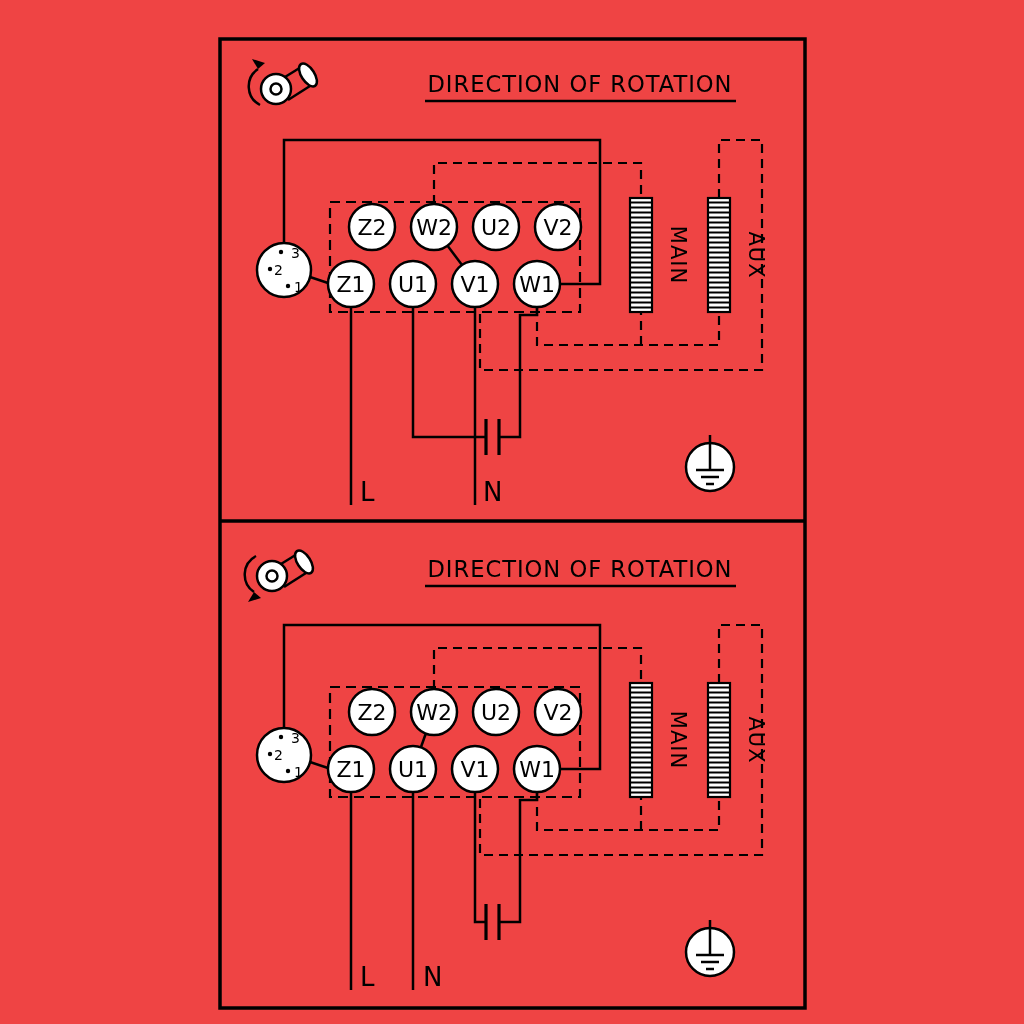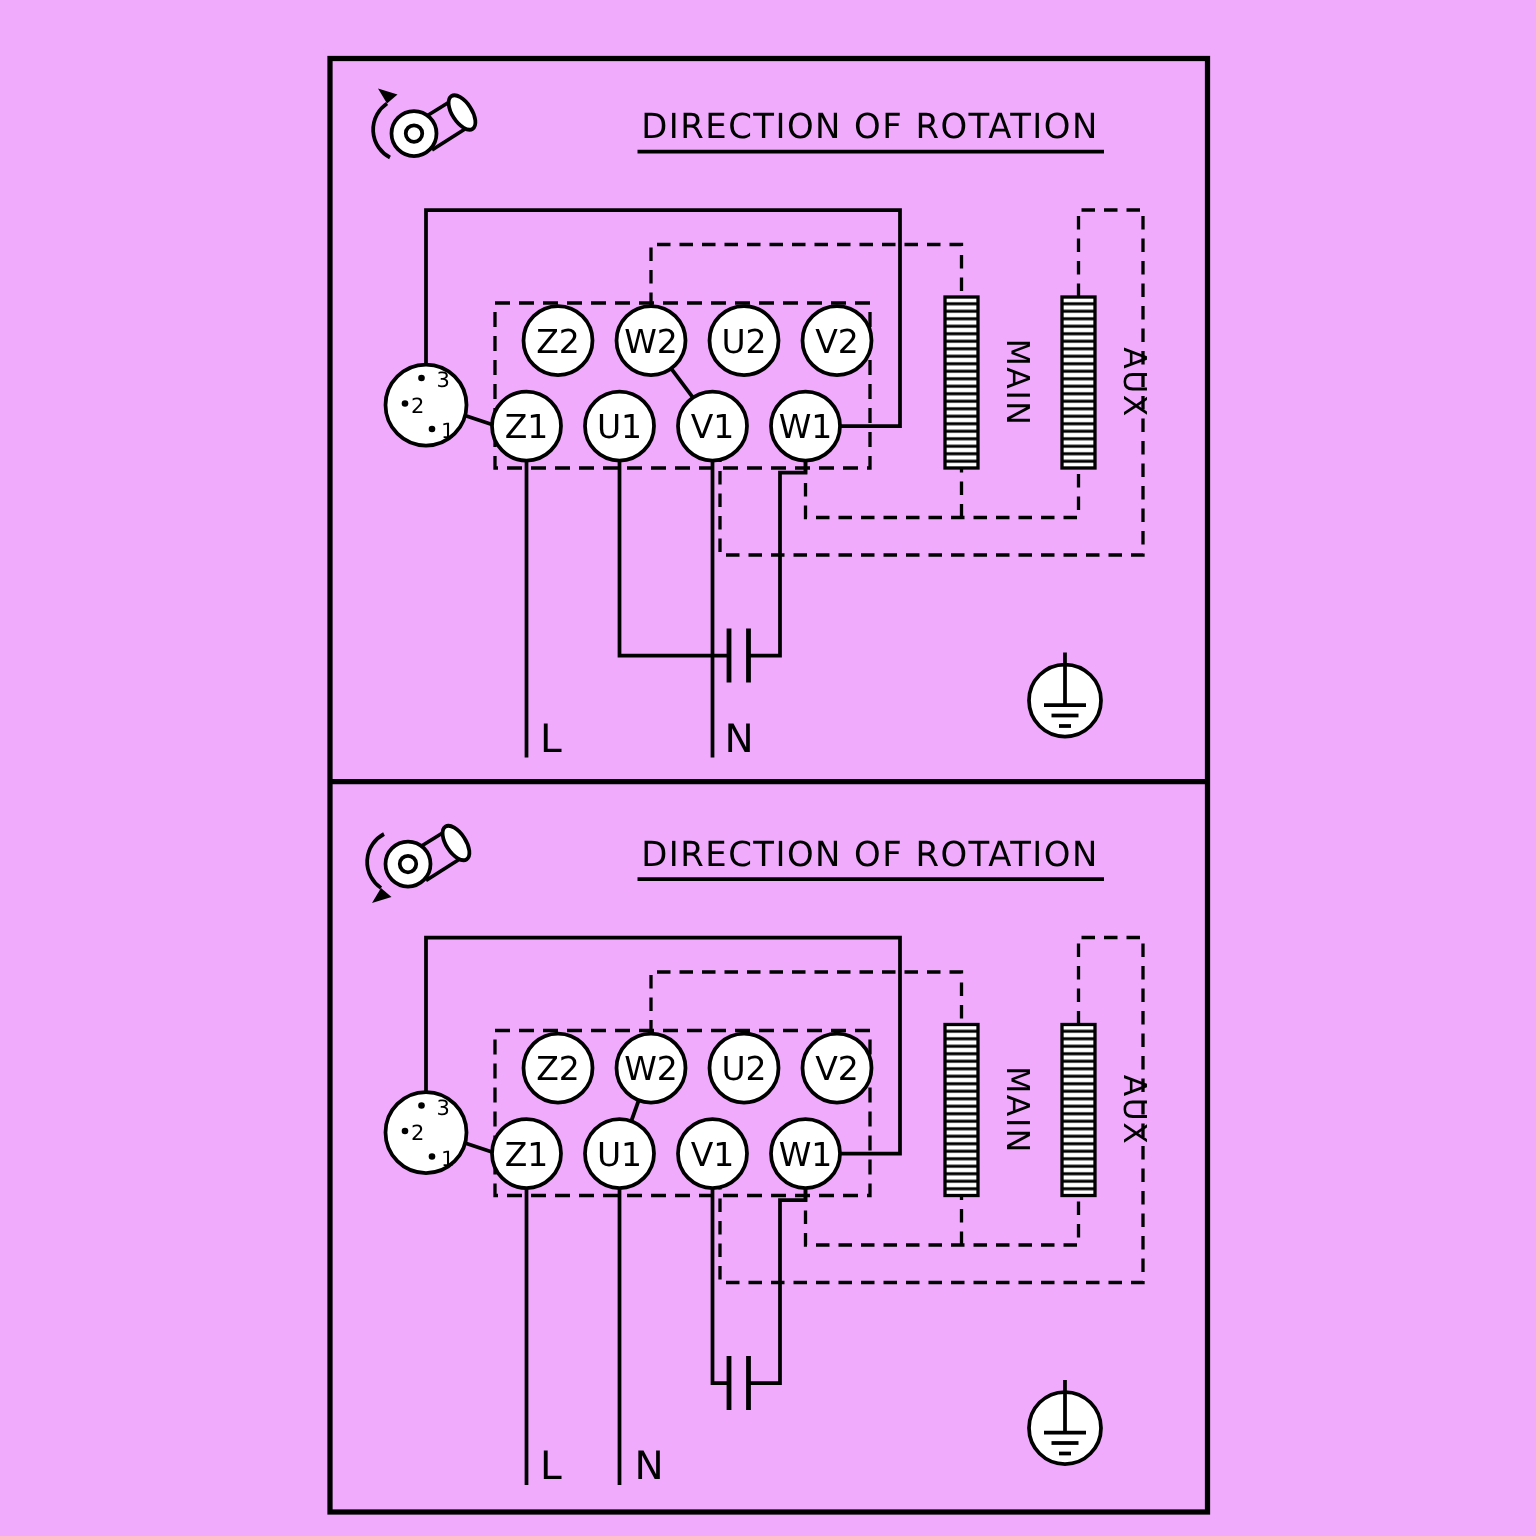--- a/index.html
+++ b/index.html
@@ -1,18 +1,18 @@
 <!DOCTYPE html>
 <html><head>
 <meta charset="utf-8">
 <style>
   html, body { margin: 0; padding: 0; background: #ffffff; }
   .page {
     width: 1024px; height: 1024px; position: relative;
-    background: #f0abfc;
+    background: #ef4444;
     font-family: "DejaVu Sans", "Liberation Sans", sans-serif;
   }
   svg { display: block; }
   text { fill: #000; }
   .title-text { font-size: 23px; letter-spacing: 1px; }
   .term-text { font-size: 22px; }
   .winding-text { font-size: 21px; letter-spacing: 1px; }
   .power-text { font-size: 26px; }
   .sel-text { font-size: 14px; }
 </style>

